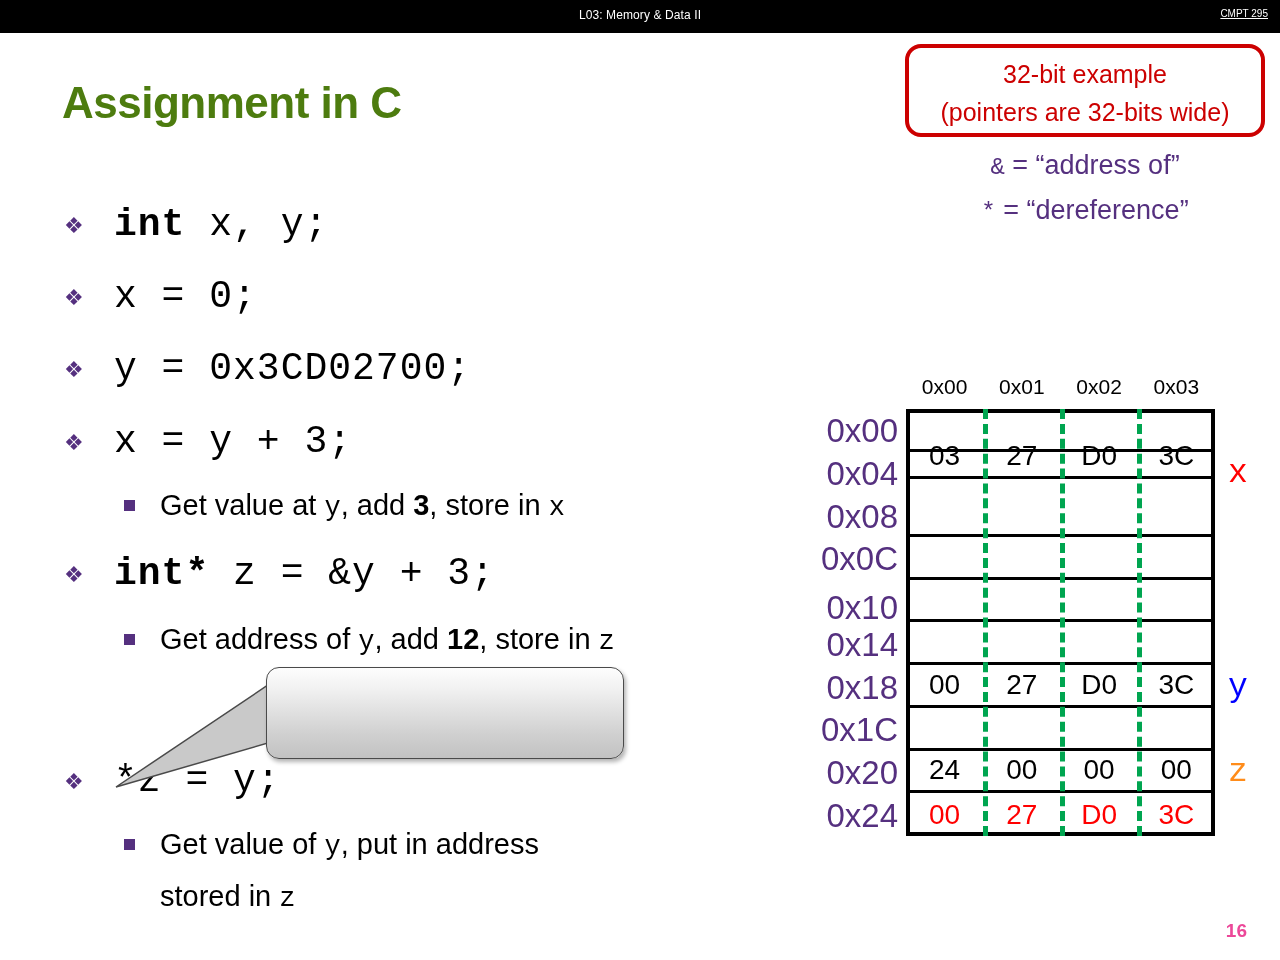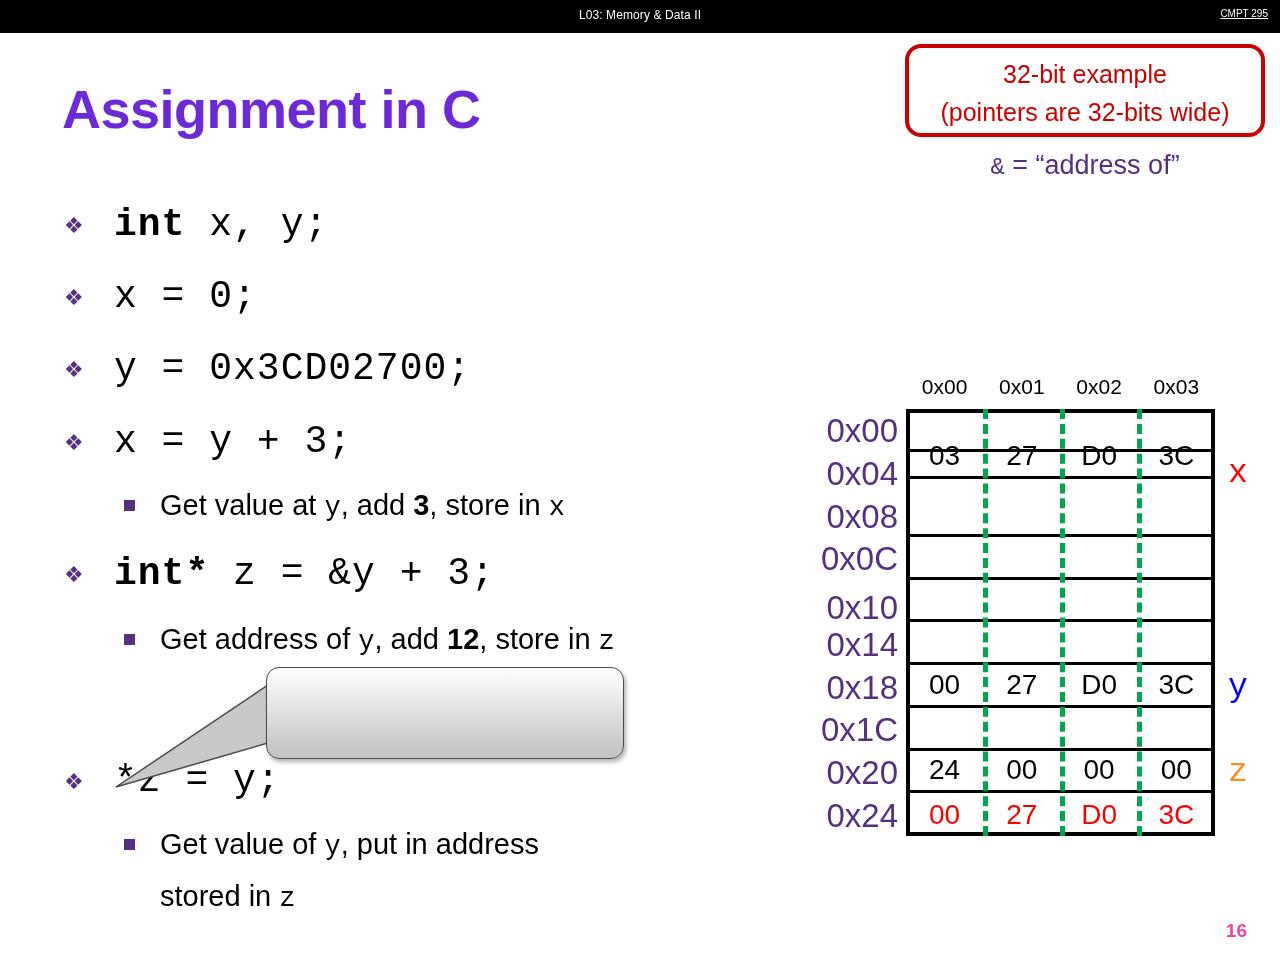--- a/index.html
+++ b/index.html
@@ -35,24 +35,24 @@
     position: absolute;
     right: 12px; top: 8px;
     font-size: 10px;
     text-decoration: underline;
   }
 
   
   .slide-title {
     position: absolute;
     left: 62px; top: 78px;
-    font-size: 54px;
+    font-size: 44px;
     font-weight: bold;
     letter-spacing: -0.5px;
-    color: #6d28d9;
+    color: #4d7c0f;
     white-space: nowrap;
   }
 
   
   .bullet {
     position: absolute;
     left: 64px;
     white-space: nowrap;
   }
   .bullet .dia {
@@ -239,20 +239,24 @@
 
 <div class="redbox">
   <div>32-bit example</div>
   <div>(pointers are 32-bits wide)</div>
 </div>
 
 <div class="legend">
   <div>
     <span class="op">&amp;</span>
     <span>= “address of”</span>
+  </div>
+  <div>
+    <span class="op">*</span>
+    <span>= “dereference”</span>
   </div>
 </div>
 
 <div class="bullet" style="top:206px;height:40px;">
   <span class="dia">❖</span>
   <span class="code"><b>int</b><span> x, y;</span></span>
 </div>
 
 <div class="bullet" style="top:278px;height:40px;">
   <span class="dia">❖</span>

